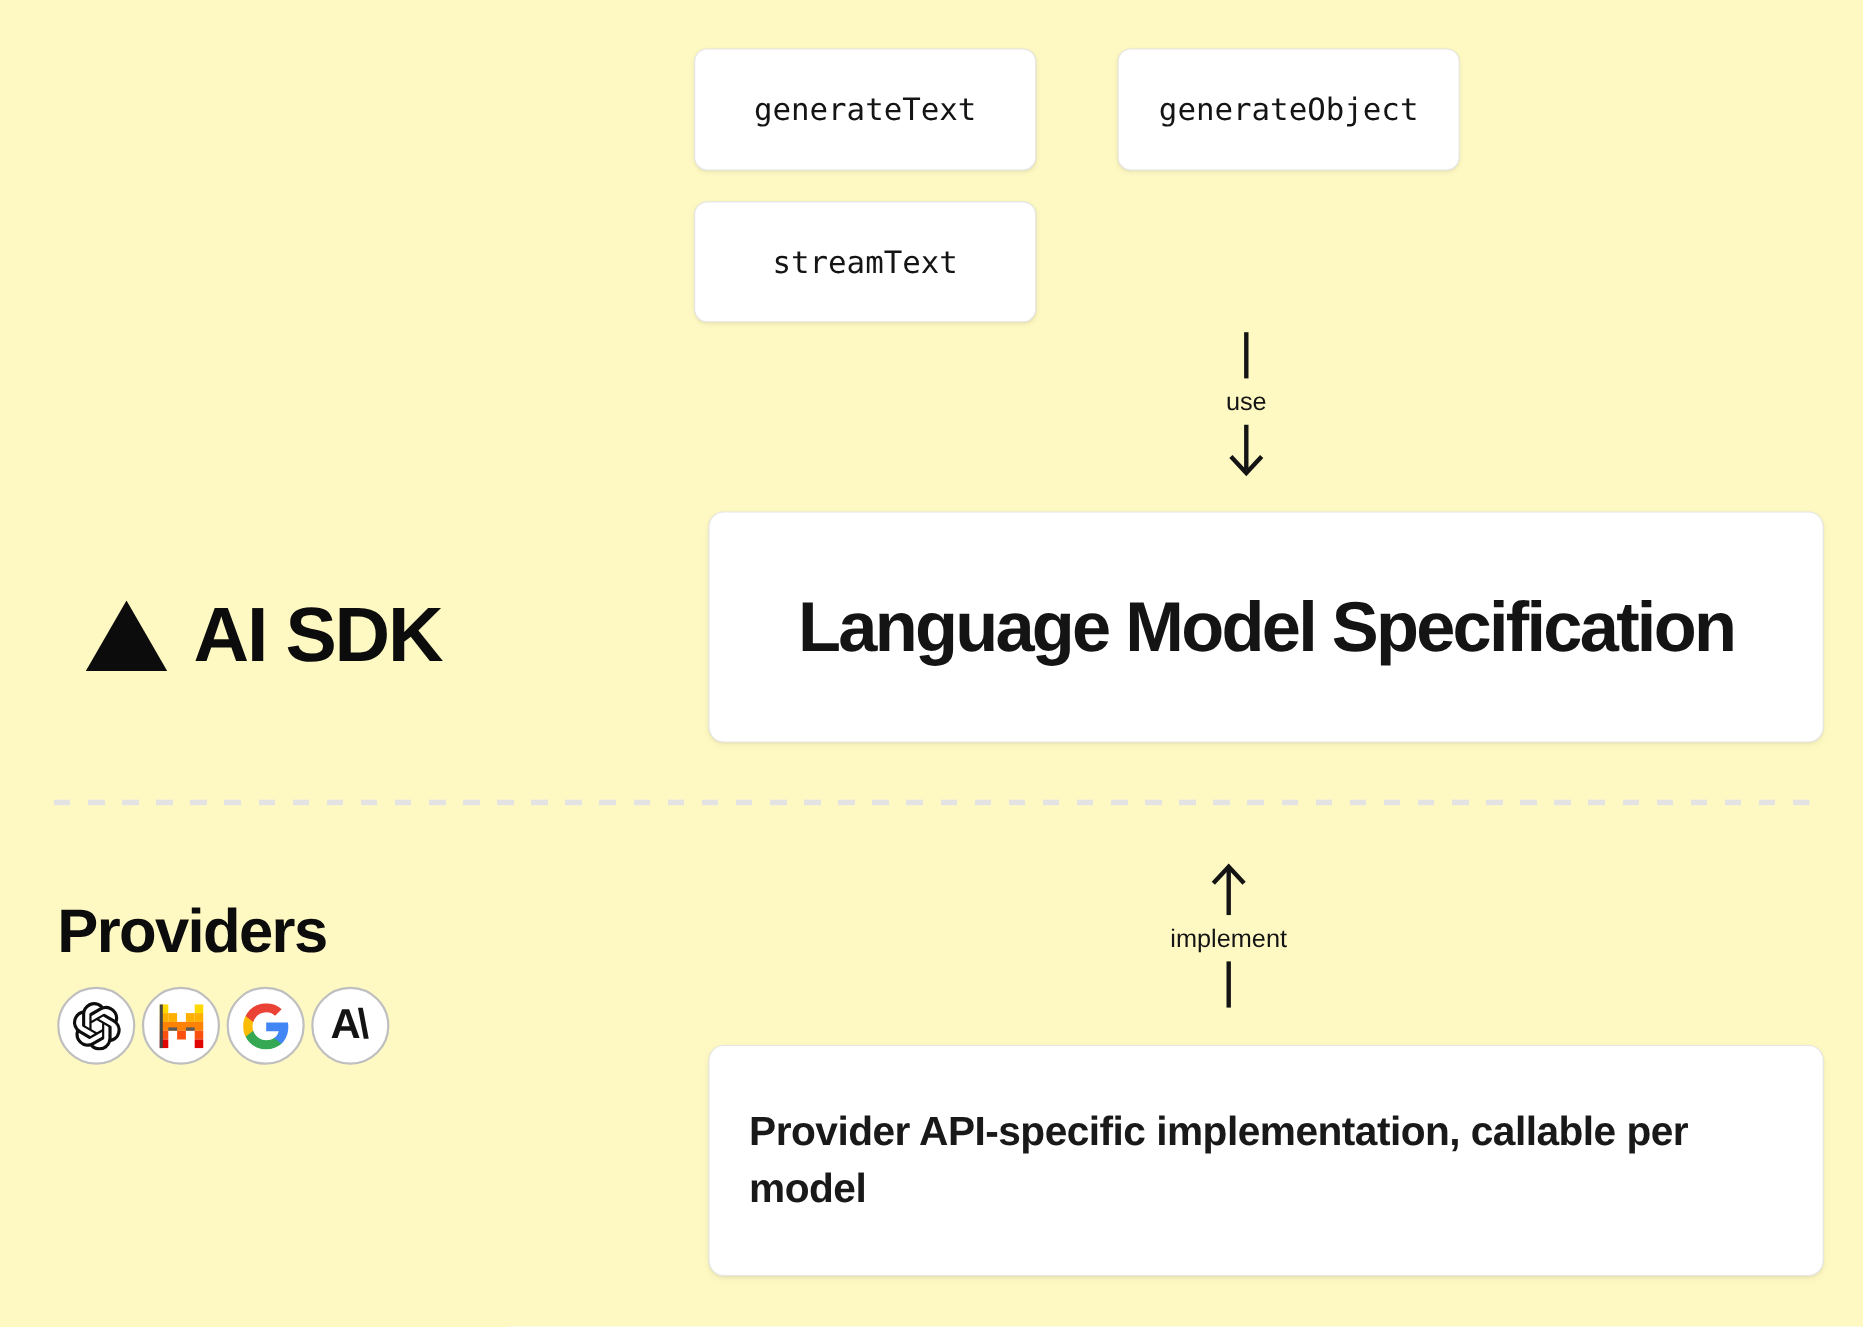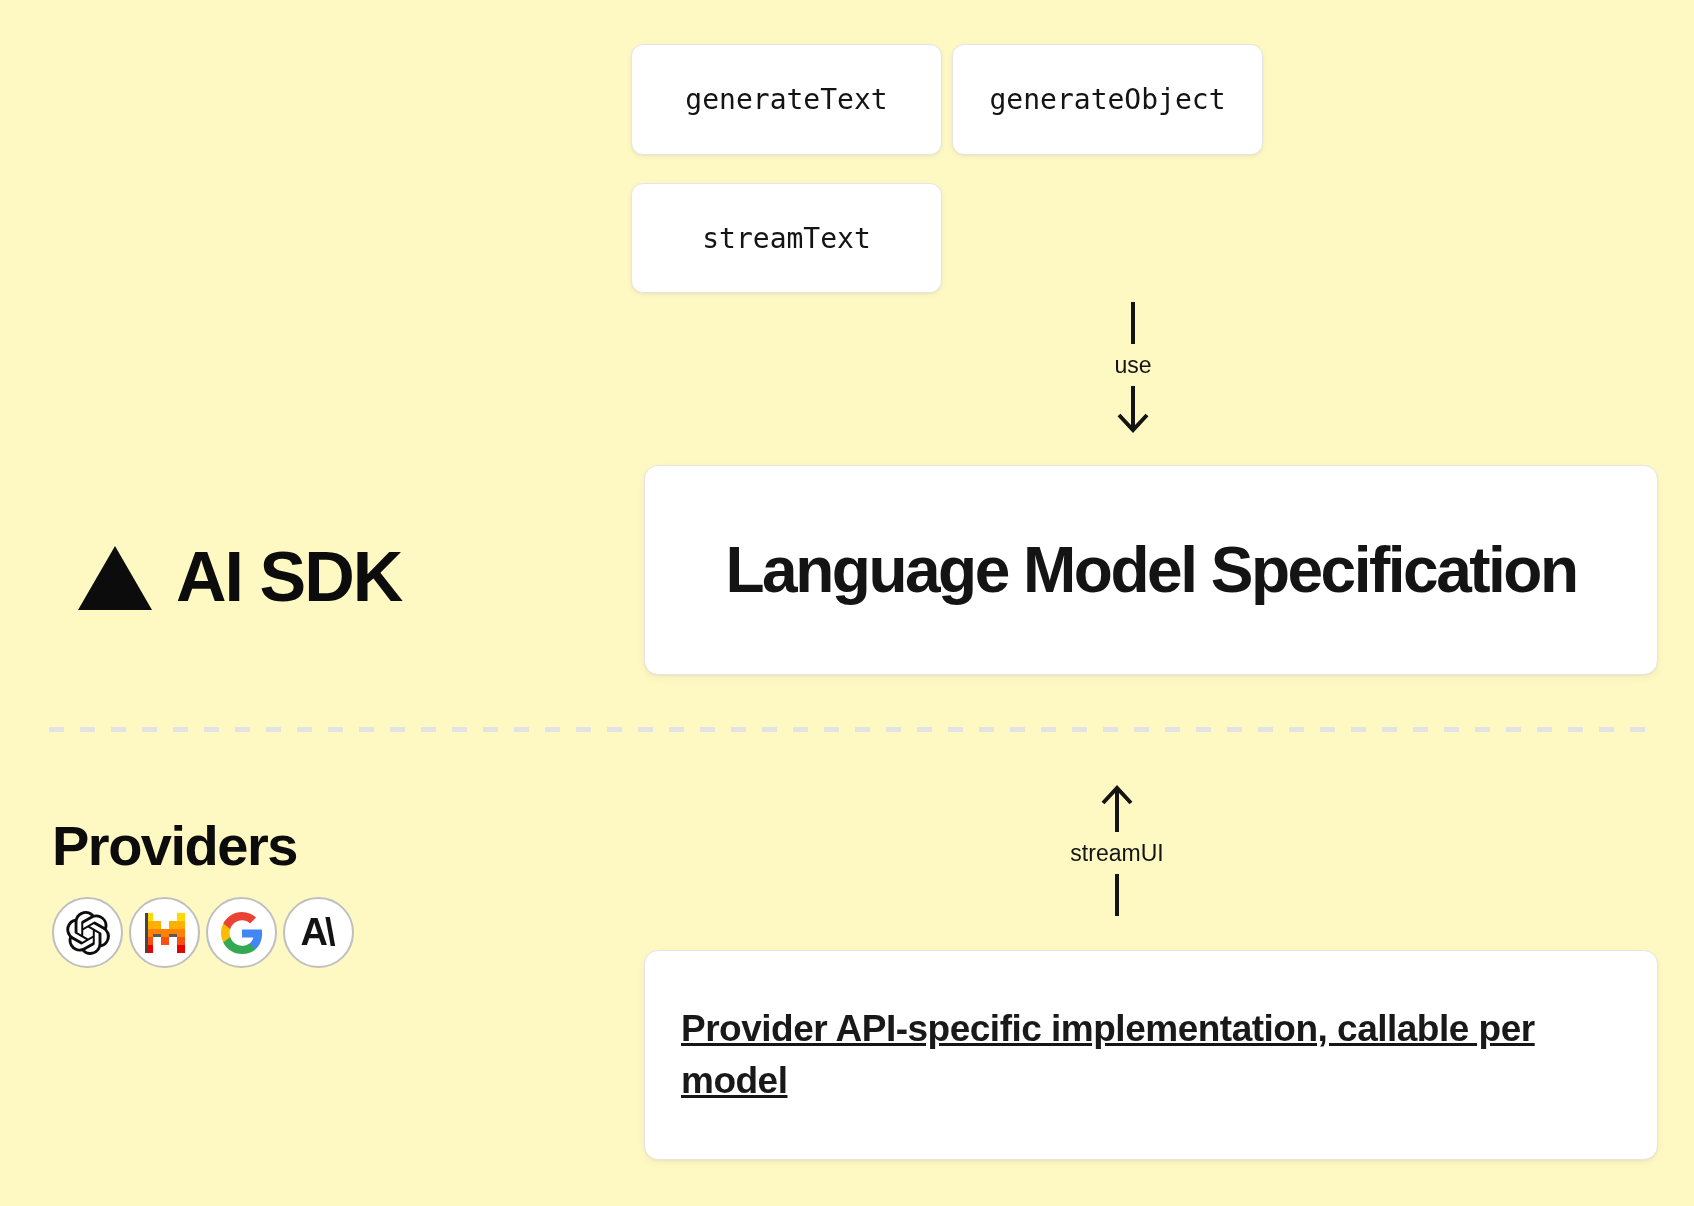--- a/index.html
+++ b/index.html
@@ -24,21 +24,21 @@
     box-shadow: 0 1px 2px rgba(0,0,0,.05), 0 2px 6px rgba(0,0,0,.04);
     display: flex;
     align-items: center;
     justify-content: center;
     font-family: "DejaVu Sans Mono", "Liberation Mono", monospace;
     font-size: 28px;
     font-weight: 500;
     color: #141414;
   }
   .pos-generateText   { left: 631px;  top: 44px;  height: 111px; }
-  .pos-generateObject { left: 952px;  top: 44px;  height: 111px; }
+  .pos-generateObject { left: 1016px;  top: 44px;  height: 111px; }
   .pos-streamText     { left: 631px;  top: 183px; height: 110px; }
   .pos-streamObject   { left: 978px;  top: 183px; height: 110px; }
   .pos-streamUI       { left: 1331px; top: 183px; height: 110px; }
 
   
   .connector {
     position: absolute;
     width: 180px;
     display: flex;
     flex-direction: column;
@@ -69,21 +69,21 @@
     align-items: center;
   }
   .lms-box { top: 465px; justify-content: center; }
   .lms-title {
     font-size: 64px;
     font-weight: 700;
     letter-spacing: -2.5px;
     color: #141414;
     white-space: nowrap;
   }
-  .impl-box { top: 950px; justify-content: flex-start; padding: 0 36px; text-decoration: underline; }
+  .impl-box { top: 950px; justify-content: flex-start; padding: 0 36px; }
   .impl-text {
     display: block;
     max-width: 920px;
     font-size: 37px;
     font-weight: 700;
     letter-spacing: -0.5px;
     line-height: 1.4;
     color: #191919;
   }
 
@@ -231,21 +231,21 @@
     <div class="picon">
       <span class="anthropic-glyph">A\</span>
     </div>
   </div>
 
   <div class="connector implement-connector">
     <svg class="arrow-svg" width="38" height="48" viewBox="0 0 38 48">
       <path d="M19 48 V7" stroke="#141414" stroke-width="4" fill="none"></path>
       <path d="M5 19 L19 4 L33 19" stroke="#141414" stroke-width="4" fill="none" stroke-linejoin="miter"></path>
     </svg>
-    <div class="connector-label">streamUI</div>
+    <div class="connector-label">implement</div>
     <div class="vline"></div>
   </div>
 
   <div class="big-box impl-box">
     <span class="impl-text">Provider API-specific implementation, callable per model</span>
   </div>
 
 </div>
 
 </body></html>

